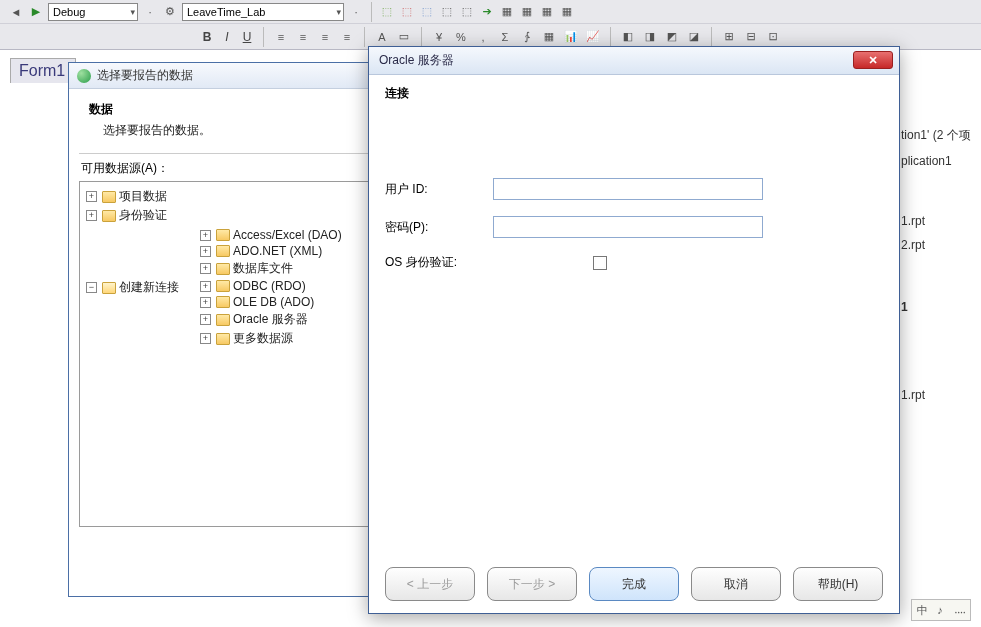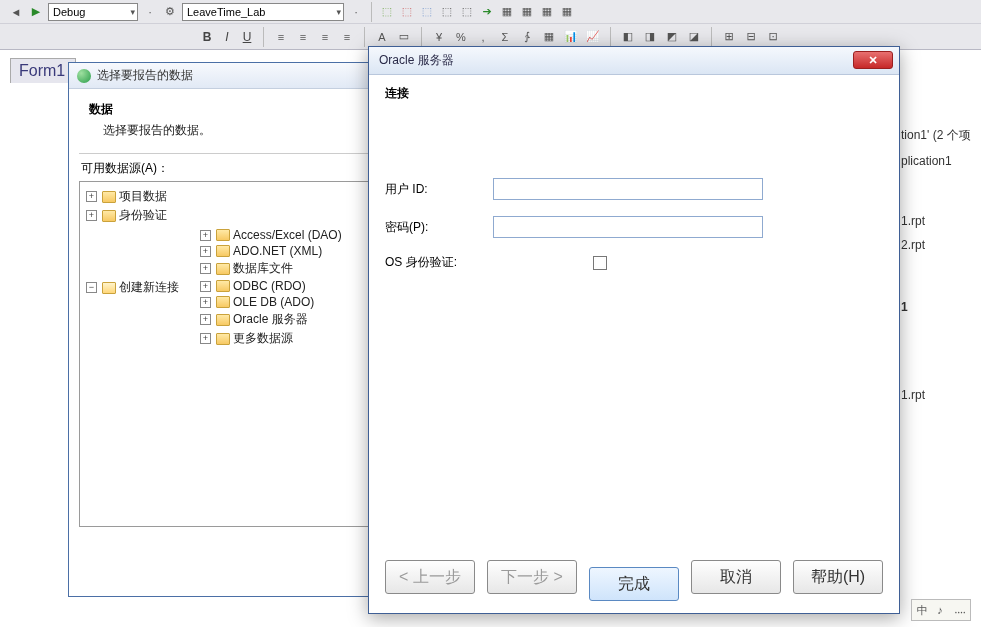--- a/index.html
+++ b/index.html
@@ -58,21 +58,21 @@
 .tree .exp {
   width:11px; height:11px; border:1px solid #888; display:inline-flex; align-items:center; justify-content:center;
   font-size:9px; line-height:1; color:#444; background:#fff; margin-right:2px;
 }
 .tree .folder { width:14px; height:12px; background:linear-gradient(#ffe9a6,#f7c963); border:1px solid #caa23b; border-radius:1px; display:inline-block;}
 .tree .folder.open { background:linear-gradient(#fff4cc,#ffd77a);}
 .tree .lbl { color:#222; }
 .wiz-btns { display:flex; gap:8px; justify-content:center; padding:12px 0 0 0;}
 .vs-btn {
   min-width:90px; height:24px; border:1px solid #8a8a8a; background:linear-gradient(#fefefe,#e7e7e7);
-  border-radius:3px; font-size:16px; color:#333; display:inline-flex; align-items:center; justify-content:center;
+  border-radius:8px; font-size:12px; color:#333; display:inline-flex; align-items:center; justify-content:center;
   padding:16px 12px; cursor:pointer;
 }
 .vs-btn.disabled{ color:#9a9a9a; cursor:default;}
 
 
 .oracle {
   position:absolute; top:46px; left:368px; width:532px; height:568px;
   background:#fff; border:1px solid #3f5f95; box-shadow:0 4px 18px rgba(0,0,0,0.35);
 }
 .oracle-title {
@@ -89,21 +89,21 @@
 .frm-row { display:flex; align-items:center; margin-bottom:16px; gap:8px;}
 .frm-row label { width:100px; }
 .frm-row input[type=text], .frm-row input[type=password] {
   width:270px; height:22px; border:1px solid #8faad0; padding:0 4px; font-size:12px;
 }
 .frm-row input.focused { outline:1px solid #6aa0e8; }
 .frm-row .chk { width:14px; height:14px; border:1px solid #777; background:#fff; display:inline-block; box-shadow:inset 0 0 0 1px #fff, inset 0 0 2px rgba(0,0,0,0.2);}
 .oracle-btns {
   position:absolute; bottom:12px; left:0; right:0; display:flex; gap:12px; justify-content:center; padding:0 16px;
 }
-.vs-btn.primary { background:linear-gradient(#eef6ff,#cfe4fb); border-color:#5a89c2;margin-top:7px;}
+.vs-btn.primary { background:linear-gradient(#eef6ff,#cfe4fb); border-color:#5a89c2;}
 
 
 .right-peek { position:absolute; top:90px; right:0; width:80px; color:#333; font-size:12px;margin-top:35px;}
 .right-peek div{ margin:2px 0 10px 0; white-space:nowrap; overflow:hidden;}
 
 
 .ime { position:absolute; bottom:6px; right:10px; width:60px; height:22px; border:1px solid #bbb; background:#f7f7f2; display:flex; align-items:center; justify-content:space-around; font-size:11px; color:#555;}
 </style>
 </head>
 <body>

